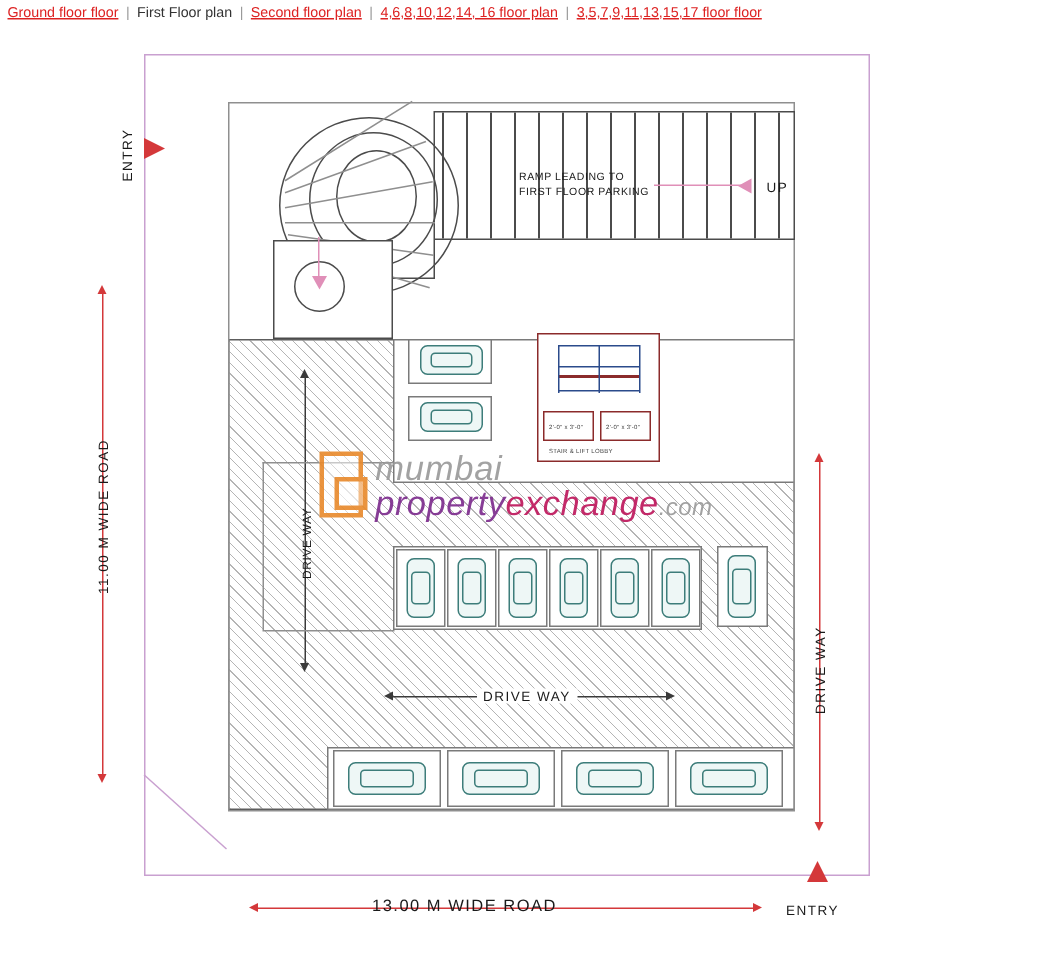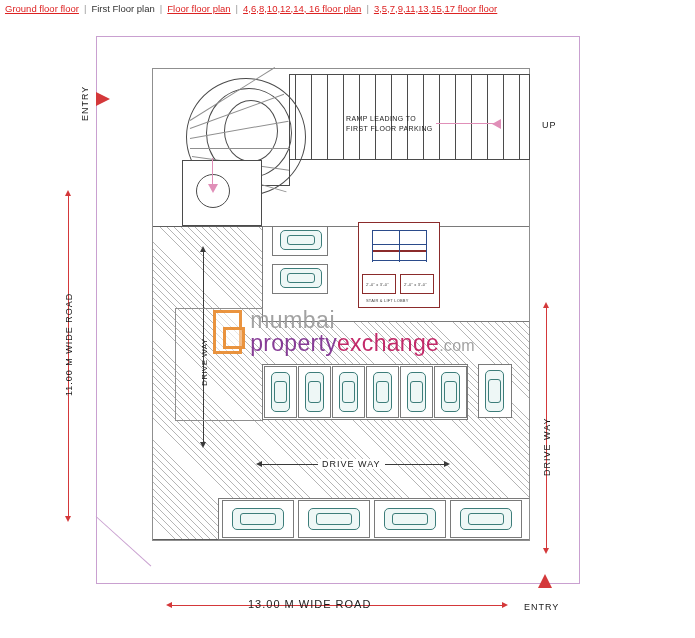--- a/index.html
+++ b/index.html
@@ -234,23 +234,23 @@
   .pink-line { position: absolute; background: #e08fb8; }
 
   
   .watermark {
     position: absolute;
     left: 213px;
     top: 285px;
     width: 262px;
     height: 62px;
     display: flex;
-    align-items: center;
     opacity: .92;
     pointer-events: none;
+    font-style: italic;
   }
   .wm-logo {
     width: 44px; height: 44px;
     border: 3px solid #e98b2f;
     box-sizing: border-box;
     position: relative;
     margin-right: 8px;
     background: rgba(255,255,255,.55);
   }
   .wm-logo::after {
@@ -270,21 +270,21 @@
   .wm-2 .p3 { color: #9b9b9b; font-size: 16px; }
 </style>
 </head>
 <body>
 
 <div class="tabbar">
   <span class="tab active">Ground floor floor</span>
   <span class="tabsep">|</span>
   <span class="tab plain">First Floor plan</span>
   <span class="tabsep">|</span>
-  <span class="tab link">Floor floor plan</span>
+  <span class="tab link">Second floor plan</span>
   <span class="tabsep">|</span>
   <span class="tab link">4,6,8,10,12,14, 16 floor plan</span>
   <span class="tabsep">|</span>
   <span class="tab link">3,5,7,9,11,13,15,17 floor floor</span>
 </div>
 
 <div class="sheet">
 
   <div class="frame"></div>
   <div class="chamfer-line"></div>
@@ -313,21 +313,21 @@
   <div class="thin" style="left:152px; top:52px; width:378px; height:1px;"></div>
   <div class="thin" style="left:152px; top:52px; width:1px; height:160px;"></div>
   <div class="thin" style="left:529px; top:52px; width:1px; height:172px;"></div>
 
   <div class="ramp" style="left:182px; top:58px; width:348px; height:86px;"></div>
   <div class="lbl" style="left:346px; top:99px; font-size:7px;">RAMP LEADING TO</div>
   <div class="lbl" style="left:346px; top:109px; font-size:7px;">FIRST FLOOR PARKING</div>
 
   <div class="pink-line" style="left:436px; top:107px; width:60px; height:1px;"></div>
   <div class="pink-arrow-lt" style="left:492px; top:103px;"></div>
-  <div class="lbl mid" style="left:542px; top:104px;">UP</div>
+  <div class="lbl mid" style="left:511px; top:104px;">UP</div>
 
   <div class="stairbox" style="left:182px; top:58px; width:108px; height:112px; border-left:0; border-top:0;"></div>
   <div class="spiral" style="left:186px; top:62px; width:120px; height:118px; border-color:#4b4b4b;"></div>
   <div class="spiral" style="left:206px; top:72px; width:86px; height:90px;"></div>
   <div class="spiral" style="left:224px; top:84px; width:54px; height:62px;"></div>
 
   <div class="thin" style="left:190px; top:104px; width:100px; height:1px; transform:rotate(-32deg); transform-origin:left center;"></div>
   <div class="thin" style="left:190px; top:112px; width:100px; height:1px; transform:rotate(-20deg); transform-origin:left center;"></div>
   <div class="thin" style="left:190px; top:122px; width:100px; height:1px; transform:rotate(-10deg); transform-origin:left center;"></div>
   <div class="thin" style="left:190px; top:132px; width:100px; height:1px;"></div>

